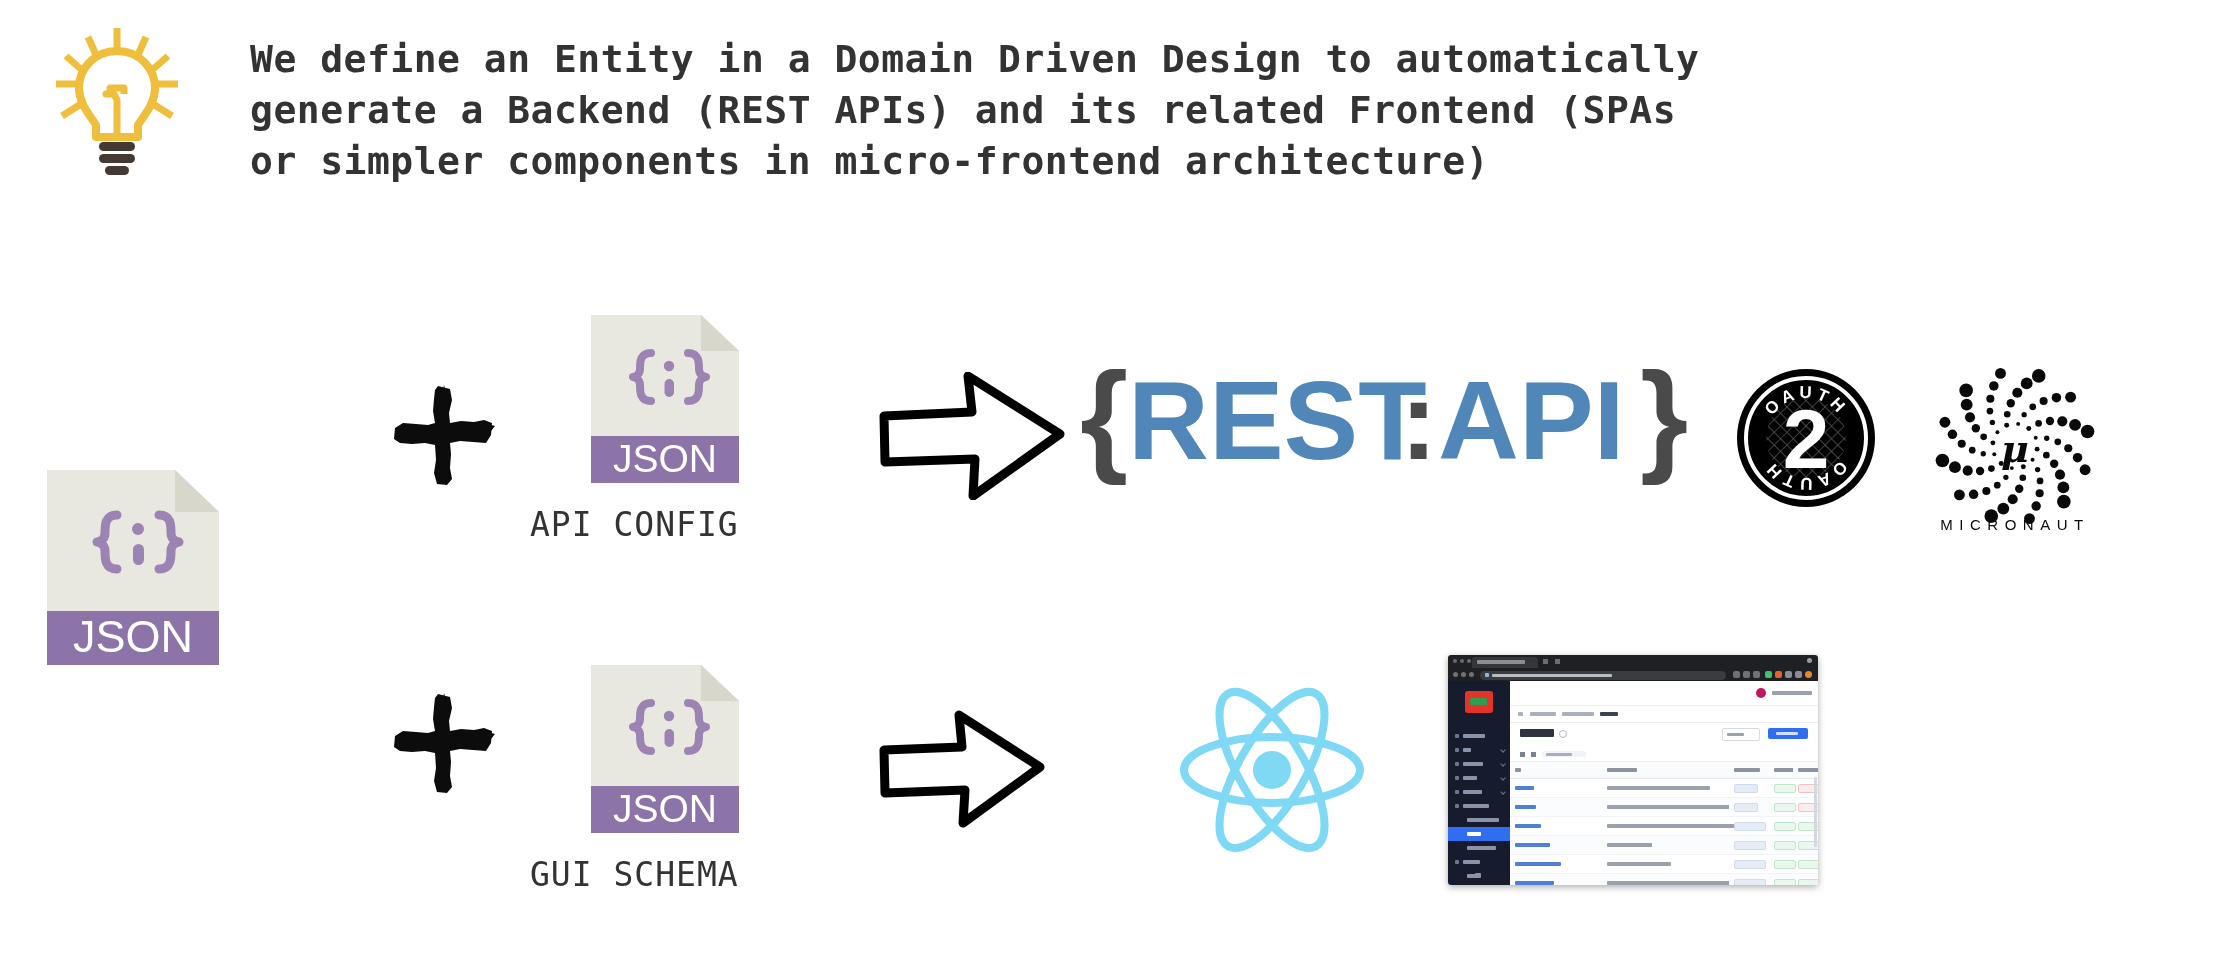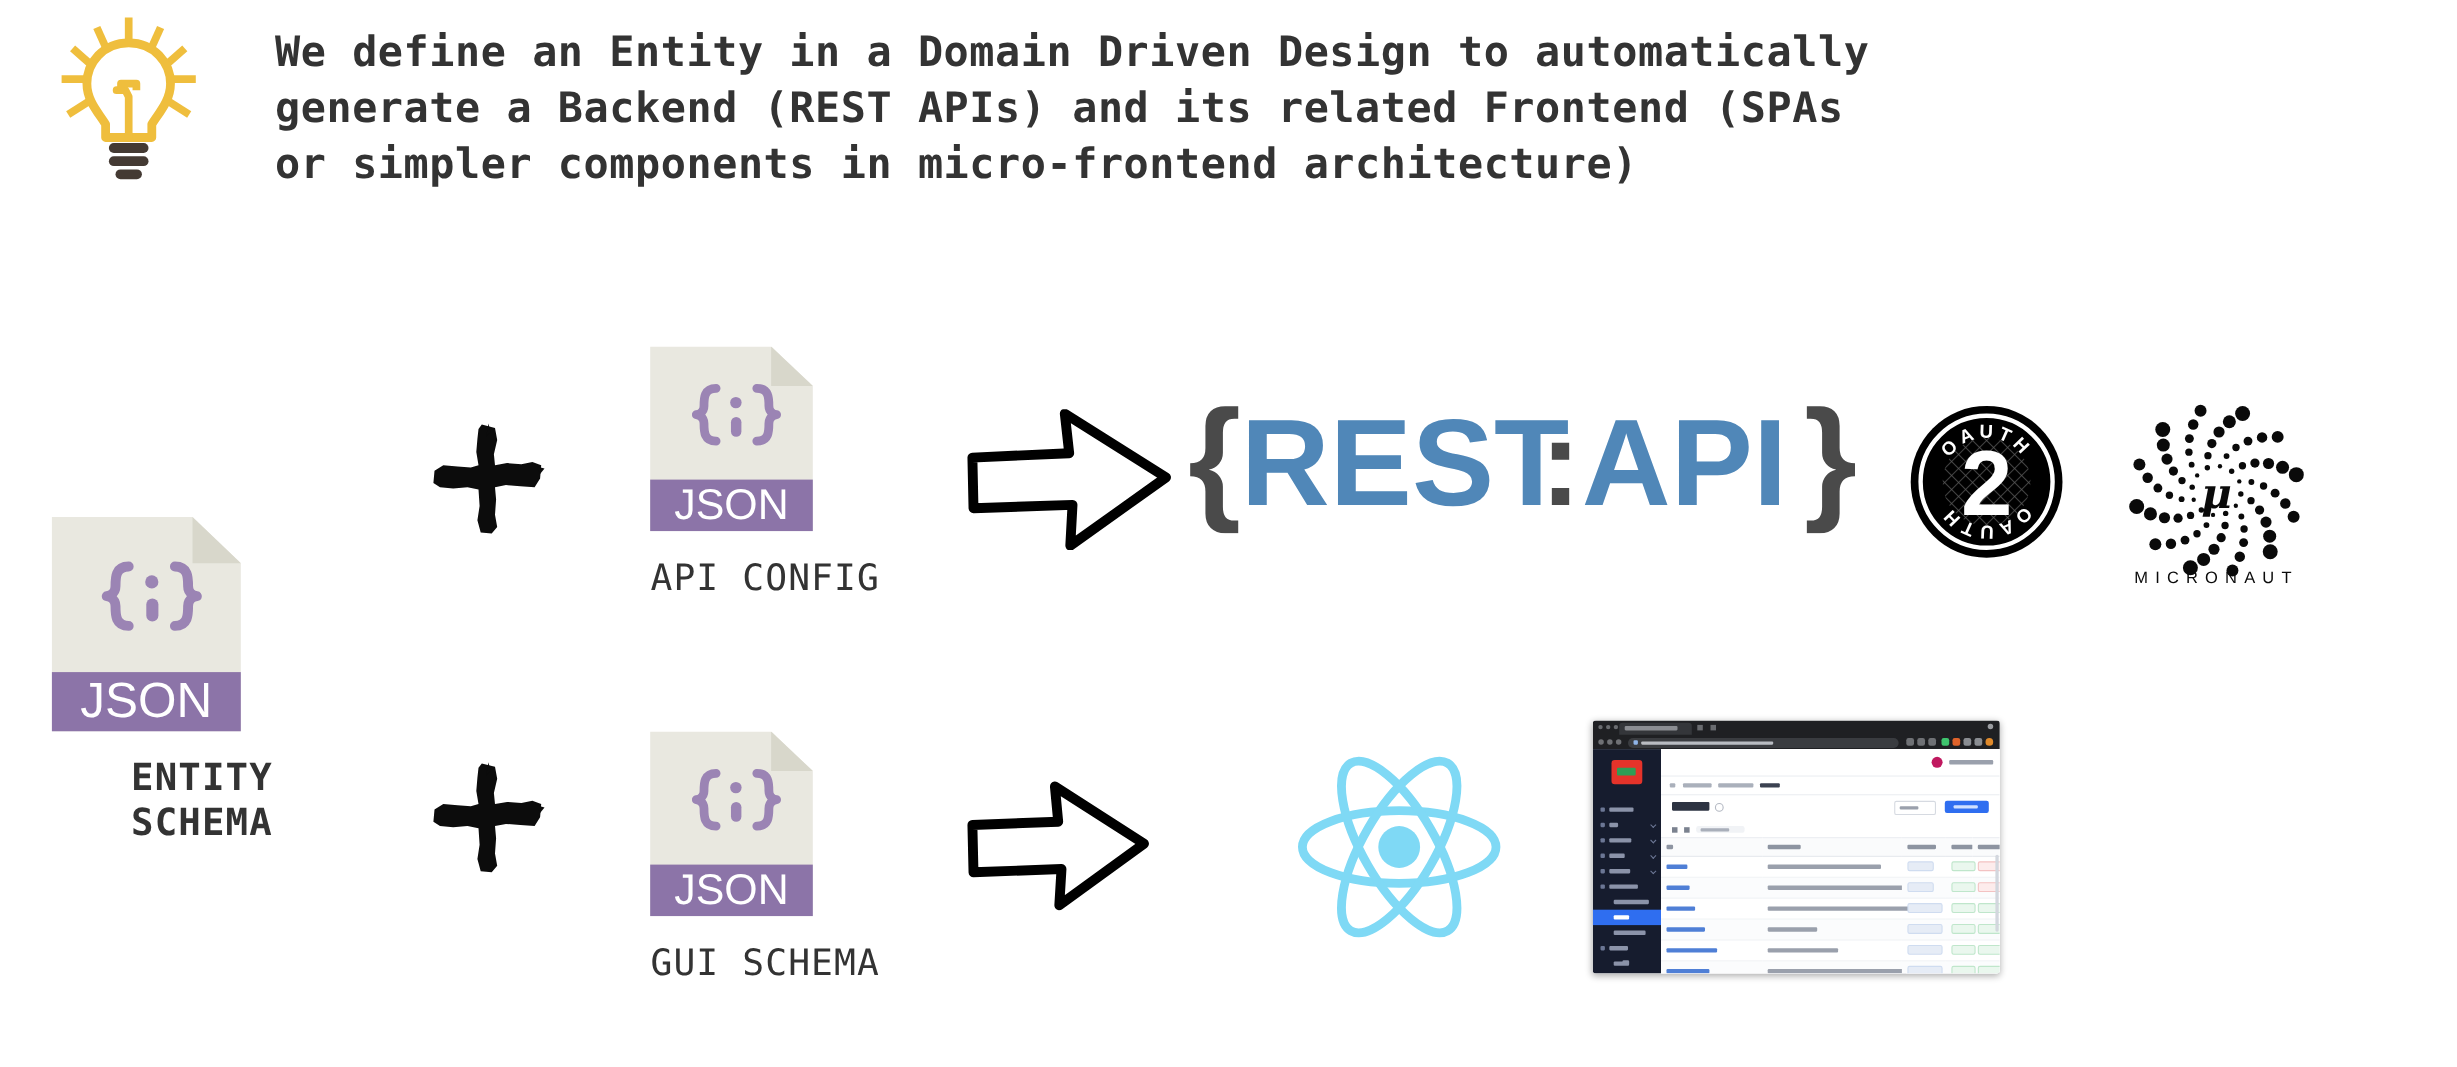--- a/index.html
+++ b/index.html
@@ -14,21 +14,21 @@
     position: relative;
     overflow: hidden;
     font-family: "DejaVu Sans Mono", "Liberation Mono", monospace;
     -webkit-font-smoothing: antialiased;
   }
 
   
   .header {
     position: absolute;
     left: 0;
-    top: 0;
+    top: 12px;
     width: 2234px;
     height: 210px;
   }
   .bulb-wrap {
     position: absolute;
     left: 52px;
     top: 12px;
     width: 130px;
     height: 160px;
   }
@@ -52,21 +52,21 @@
     display: block;
   }
   .json-file .sheet {
     position: absolute;
     left: 0;
     top: 0;
     width: 100%;
     height: 100%;
   }
   .file-label {
-    text-align: right;
+    text-align: left;
     color: #333333;
     font-family: "DejaVu Sans Mono", "Liberation Mono", monospace;
     white-space: pre-line;
   }
 
   
   .block { position: absolute; }
 
   #entity-block { left: 18px; top: 470px; width: 230px; }
   #entity-file  { width: 172px; height: 195px; margin: 0 auto; }
@@ -241,22 +241,20 @@
       <g fill="none" stroke="#9B84B4" stroke-width="9" stroke-linecap="round" stroke-linejoin="round">
         <path d="M70 45 C 58 45 58 55 58 63 C 58 71 50 72 50 72 C 50 72 58 73 58 81 C 58 89 58 99 70 99"></path>
         <path d="M112 45 C 124 45 124 55 124 63 C 124 71 132 72 132 72 C 132 72 124 73 124 81 C 124 89 124 99 112 99"></path>
       </g>
       <circle cx="91" cy="59" r="6" fill="#9B84B4"></circle>
       <rect x="86" y="74" width="11" height="21" rx="5.5" fill="#9B84B4"></rect>
       <text x="86" y="182" fill="#FFFFFF" font-family="Liberation Sans, sans-serif" font-size="45" font-weight="400" text-anchor="middle">JSON</text>
     </svg>
     <span class="sr-only">JSON</span>
   </div>
-  <div class="file-label" id="entity-label">ENTITY
-SCHEMA</div>
 </div>
 
 <div class="block" id="plus-api">
   <svg width="112" height="112" viewBox="0 0 112 112" aria-hidden="true">
     <path d="M47 10 L50 6 L62 9 L64 20 L61 33 L62 43 L73 41 L86 42 L96 40 L104 43 L103 55 L98 63 L85 62 L72 61 L62 63 L63 74 L62 88 L64 99 L59 105 L49 104 L46 93 L48 80 L47 65 L37 63 L24 64 L12 63 L6 59 L7 48 L15 43 L28 44 L40 45 L47 43 L45 31 L46 19 Z" fill="#0C0C0C"></path>
     <path d="M56 5 L58 13 L54 17 Z" fill="#0C0C0C"></path>
     <path d="M100 44 L107 46 L103 51 Z" fill="#0C0C0C"></path>
   </svg>
   <span class="sr-only">+</span>
 </div>

